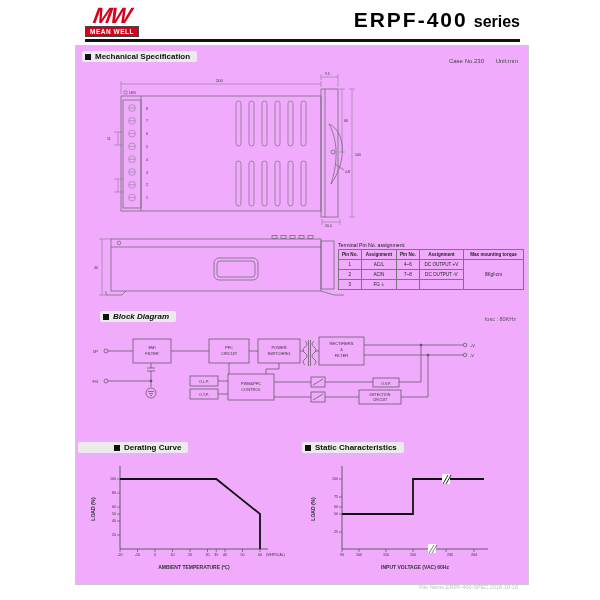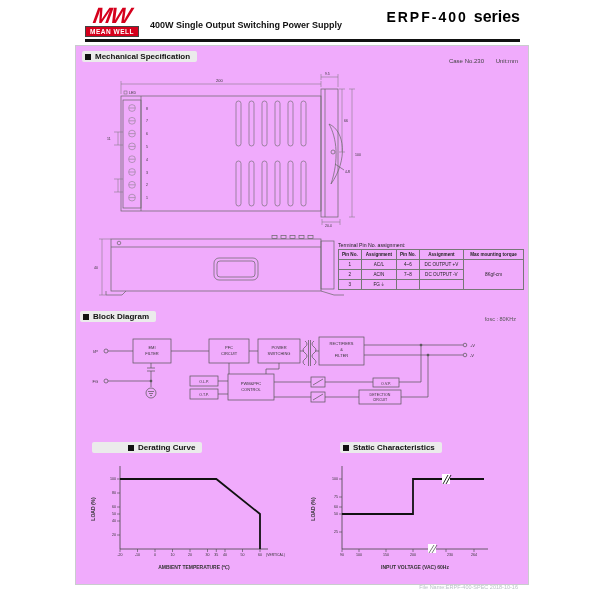--- a/index.html
+++ b/index.html
@@ -6,21 +6,21 @@
   .page{position:relative;width:600px;height:600px;background:#fff;overflow:hidden;
         font-family:"Liberation Sans",sans-serif;color:#222;}
   
   .logo{position:absolute;left:85px;top:5px;width:54px;}
   .logo-mw{color:#d5001c;font-weight:bold;font-style:italic;font-size:22px;line-height:21px;
            text-align:center;transform:skewX(-10deg);letter-spacing:-1px;}
   .logo-brand{background:#d5001c;color:#fff;border:1px solid #444;font-size:6.5px;
               font-weight:bold;text-align:center;padding:1px 0;letter-spacing:.5px;}
   .hdr-subtitle{position:absolute;left:150px;top:20px;font-size:9px;font-weight:bold;color:#111;}
   .hdr-title{position:absolute;right:80px;top:8px;display:flex;align-items:baseline;gap:6px;}
-  .hdr-title .big{font-size:14px;font-weight:bold;letter-spacing:2px;color:#000;}
+  .hdr-title .big{font-size:21px;font-weight:bold;letter-spacing:2px;color:#000;}
   .hdr-title .small{font-size:16px;font-weight:bold;color:#000;}
   .rule{position:absolute;left:85px;right:80px;top:39px;height:2.5px;background:#111;}
   
   .box{position:absolute;left:75px;top:45px;width:452px;height:538px;
        border:1px solid #c9ccce;background:#f0abfc;}
   .sec-hdr{position:absolute;display:flex;align-items:center;gap:4px;background:#ebebeb;
            border-radius:2px;padding:1px 7px 1px 3px;font-size:8px;font-weight:bold;color:#111;white-space:nowrap;}
   .sec-hdr .sq{width:6px;height:6px;background:#111;flex:0 0 auto;}
   .note{position:absolute;right:10px;top:12px;font-size:6px;color:#444;}
   .note span{margin-left:10px;}
@@ -38,21 +38,20 @@
 </style>
 </head>
 <body>
 
 <div class="page">
 
   <div class="logo">
     <div class="logo-mw">MW</div>
     <div class="logo-brand">MEAN WELL</div>
   </div>
-  <div class="hdr-subtitle">400W Single Output Switching Power Supply</div>
   <div class="hdr-title">
     <span class="big">ERPF-400</span>
     <span class="small">series</span>
   </div>
   <div class="rule"></div>
 
   <div class="box">
 
     <div class="sec-hdr" style="left:6px;top:5px;">
       <span class="sq"></span>
@@ -209,21 +208,21 @@
         <tr>
           <td>3</td>
           <td>FG ⏚</td>
           <td></td>
           <td></td>
         </tr>
       </tbody>
         </table>
     </div>
 
-    <div class="sec-hdr" style="left:4px;top:265px;">
+    <div class="sec-hdr" style="left:24px;top:265px;font-style:italic;">
       <span class="sq"></span>
       <span>Block Diagram</span>
     </div>
     <div class="fosc">fosc : 80KHz</div>
 
     <svg class="block" style="top:283px;" width="452" height="110" viewBox="0 0 452 110">
       <g stroke="#555" stroke-width="0.7" fill="none">
         <circle cx="30" cy="22" r="2"></circle>
           <circle cx="30" cy="52" r="2"></circle>
         <rect x="57" y="10" width="38" height="24"></rect>
@@ -296,26 +295,26 @@
         <text x="175" y="56">PWM&amp;PFC</text>
         <text x="175" y="62">CONTROL</text>
         <text x="310" y="55.5" font-size="3.6">O.V.P.</text>
         <text x="304" y="66.5" font-size="3.6">DETECTION</text>
         <text x="304" y="72" font-size="3.6">CIRCUIT</text>
         <text x="394" y="18" text-anchor="start">+V</text>
         <text x="394" y="28" text-anchor="start">-V</text>
       </g>
     </svg>
 
-    <div class="sec-hdr" style="left:16px;top:396px;padding-left:36px;">
+    <div class="sec-hdr" style="left:2px;top:396px;padding-left:36px;">
       <span class="sq"></span>
       <span>Derating Curve</span>
     </div>
 
-    <div class="sec-hdr" style="left:226px;top:396px;margin-left:38px;">
+    <div class="sec-hdr" style="left:226px;top:396px;">
       <span class="sq"></span>
       <span>Static Characteristics</span>
     </div>
 
     <svg style="left:6px;top:408px;" width="216" height="124" viewBox="0 0 216 124">
       <g stroke="#444" stroke-width="0.8" fill="none">
         <line x1="38" y1="12" x2="38" y2="95"></line>
         <line x1="38" y1="95" x2="186" y2="95"></line>
       </g>
       <g stroke="#444" stroke-width="0.6">

